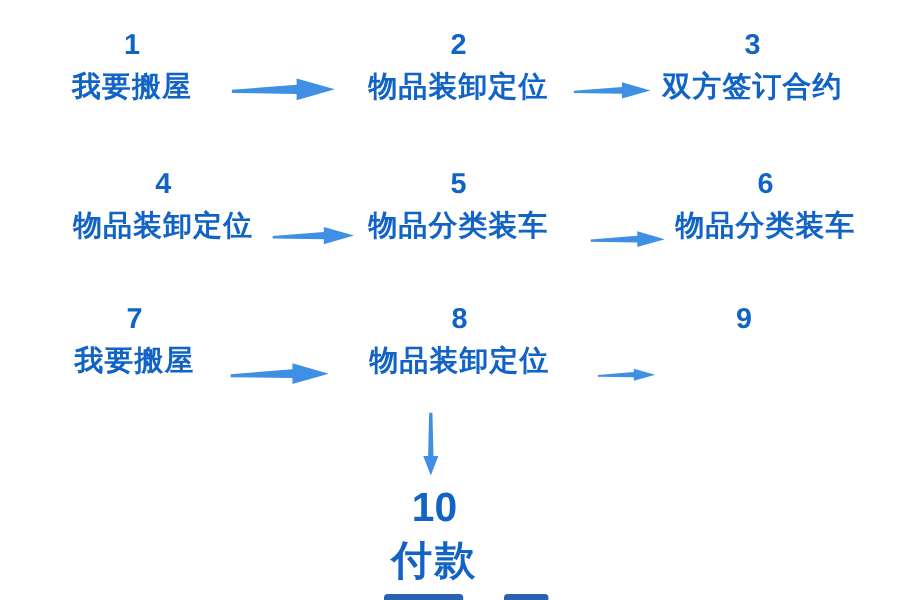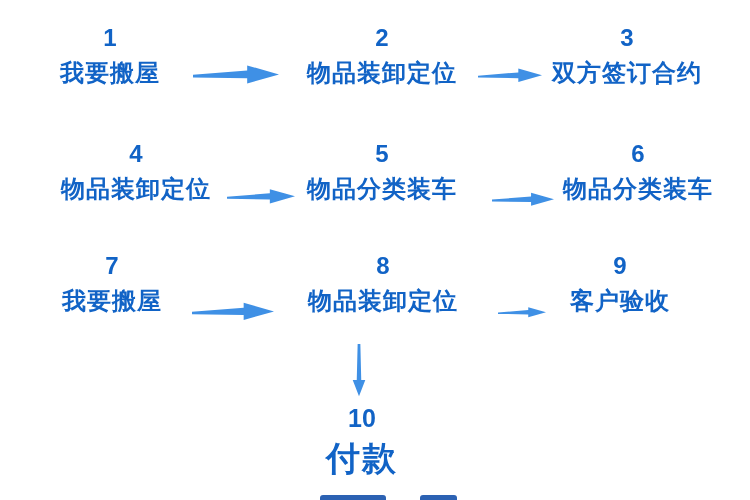--- a/index.html
+++ b/index.html
@@ -31,21 +31,21 @@
     line-height: 1;
     margin-bottom: 10px;
   }
   .step .label {
     font-size: 24px;
     line-height: 1.1;
     letter-spacing: 1px;
     white-space: nowrap;
   }
   .step-final .num {
-    font-size: 25px;
+    font-size: 34px;
     margin-bottom: 9px;
   }
   .step-final .label {
     font-size: 34px;
     letter-spacing: 2px;
   }
   .arrow {
     position: absolute;
     color: var(--arrow-color);
     display: block;
@@ -121,21 +121,20 @@
     <div class="num">8</div>
     <div class="label">物品装卸定位</div>
   </div>
 
   <svg class="arrow" style="left:498px; top:300px;" width="48" height="24" viewBox="0 0 100 30">
     <polygon fill="currentColor" points="0,16 63,11 63,5 100,15.5 63,26 63,20 0,19"></polygon>
   </svg>
 
   <div class="step" style="left:620px; top:254px;">
     <div class="num">9</div>
-    <div class="label">客户验收</div>
   </div>
 
   <svg class="arrow" style="left:350px; top:342px;" width="18" height="58" viewBox="0 0 20 60">
     <polygon fill="currentColor" points="8.5,0 11.5,0 12.5,40 17,40 10,58 3,40 7.5,40"></polygon>
   </svg>
 
   <div class="step step-final" style="left:362px; top:406px;">
     <div class="num">10</div>
     <div class="label">付款</div>
   </div>

